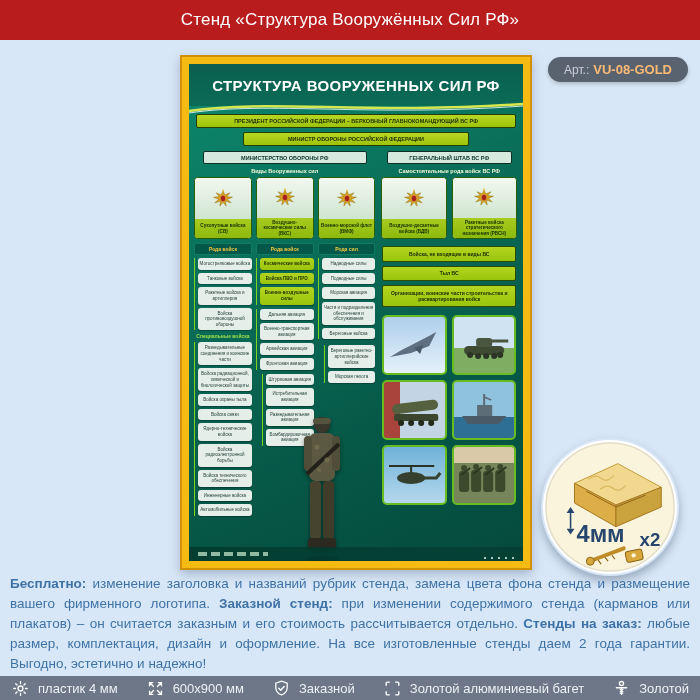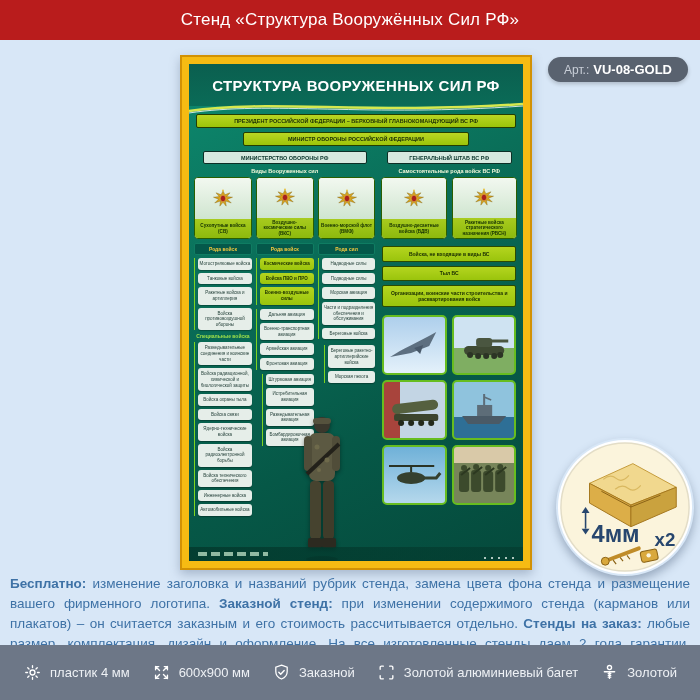--- a/index.html
+++ b/index.html
@@ -6,21 +6,21 @@
   body{width:700px;height:700px;position:relative;overflow:hidden;
        font-family:"Liberation Sans",sans-serif;background:#d8e7f7}
 
   
   .topbar{height:40px;background:#b91c1c;color:#fff;display:flex;align-items:center;
           justify-content:center;font-size:17px;letter-spacing:.2px}
 
   
   .art{position:absolute;top:57px;right:12px;background:#59626f;border-radius:14px;
        padding:5px 16px;color:#c9cfd8;font-size:12px;box-shadow:0 2px 4px rgba(0,0,0,.2)}
-  .art b{color:#ffffff;font-size:13px;margin-left:4px}
+  .art b{color:#fdba74;font-size:13px;margin-left:4px}
 
   
   .poster{position:absolute;left:180px;top:55px;width:352px;height:515px;box-sizing:border-box;
           background:#f6bb13;border:2px solid #d29104;padding:7px;
           box-shadow:0 4px 10px rgba(70,90,120,.35)}
   .pinner{position:relative;width:100%;height:100%;overflow:hidden;box-sizing:border-box;
           background:linear-gradient(155deg,#0d8a6f 0%,#0a6f59 35%,#065847 70%,#054a3c 100%)}
   .ptitle{height:42px;display:flex;align-items:center;justify-content:center;text-align:center;
           background:linear-gradient(#0b5f4f,#0a6b57);color:#fff;font-weight:bold;font-size:15px;
           letter-spacing:.4px;padding:0 10px}
@@ -76,31 +76,31 @@
            filter:drop-shadow(0 2px 2px rgba(0,0,0,.4))}
 
   .pstrip{position:absolute;left:0;right:0;bottom:0;height:14px;z-index:6;
           background:linear-gradient(90deg,rgba(3,56,44,.8),rgba(3,56,44,.55));
           display:flex;align-items:center;justify-content:space-between;padding:0 9px}
   .plogo{width:70px;height:4px;opacity:.75;
          background:repeating-linear-gradient(90deg,#bfe3c8 0 9px,transparent 9px 13px)}
   .pdots i{display:inline-block;width:2.5px;height:2.5px;border-radius:50%;background:#eaf5ee;margin-left:4.5px}
 
   
-  .disc{position:absolute;right:6px;top:438px;width:138px;height:138px;border-radius:50%;
+  .disc{position:absolute;right:21px;top:438px;width:138px;height:138px;border-radius:50%;
         box-shadow:0 5px 10px rgba(60,80,110,.4)}
 
   
   .desc{position:absolute;left:10px;right:10px;top:574px;margin:0;color:#3e72a6;font-size:13.5px;
         line-height:1.48;text-align:justify}
   .desc b{font-weight:bold}
 
   
-  .specbar{position:absolute;left:0;right:0;bottom:0;height:55px;background:#6d7787;color:#eef1f5;
-           display:flex;align-items:center;justify-content:center;gap:22px;font-size:13px}
+  .specbar{position:absolute;left:0;right:0;bottom:0;height:24px;background:#6d7787;color:#eef1f5;
+           display:flex;align-items:center;justify-content:center;gap:28px;font-size:13px}
   .spec{display:flex;align-items:center;gap:8px;white-space:nowrap}
   .fico{width:19px;height:19px;display:block}
 </style>
 </head>
 <body>
 
 <header class="topbar">
   <span>Стенд «Структура Вооружённых Сил РФ»</span>
 </header>
 

